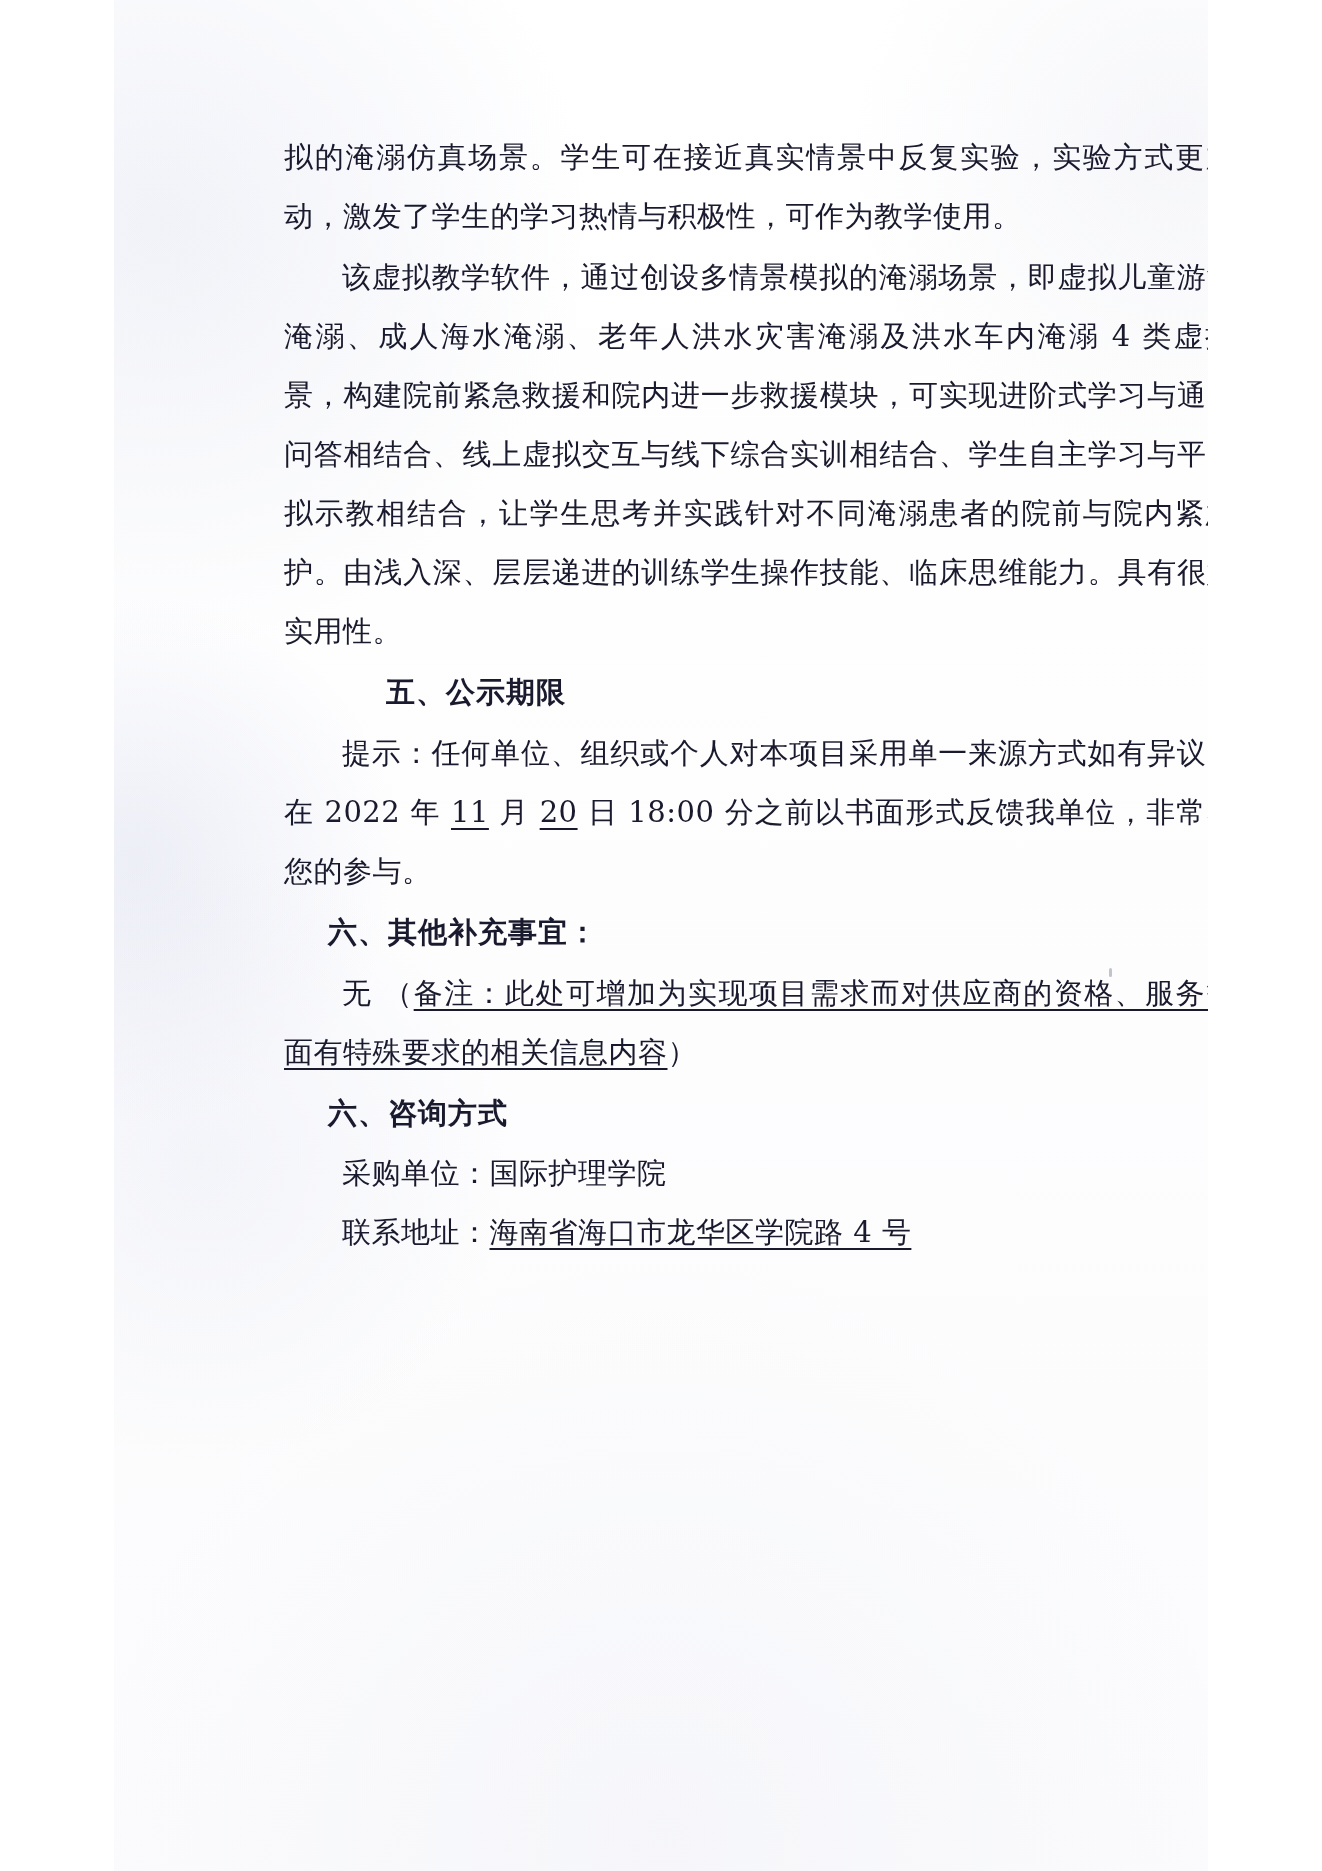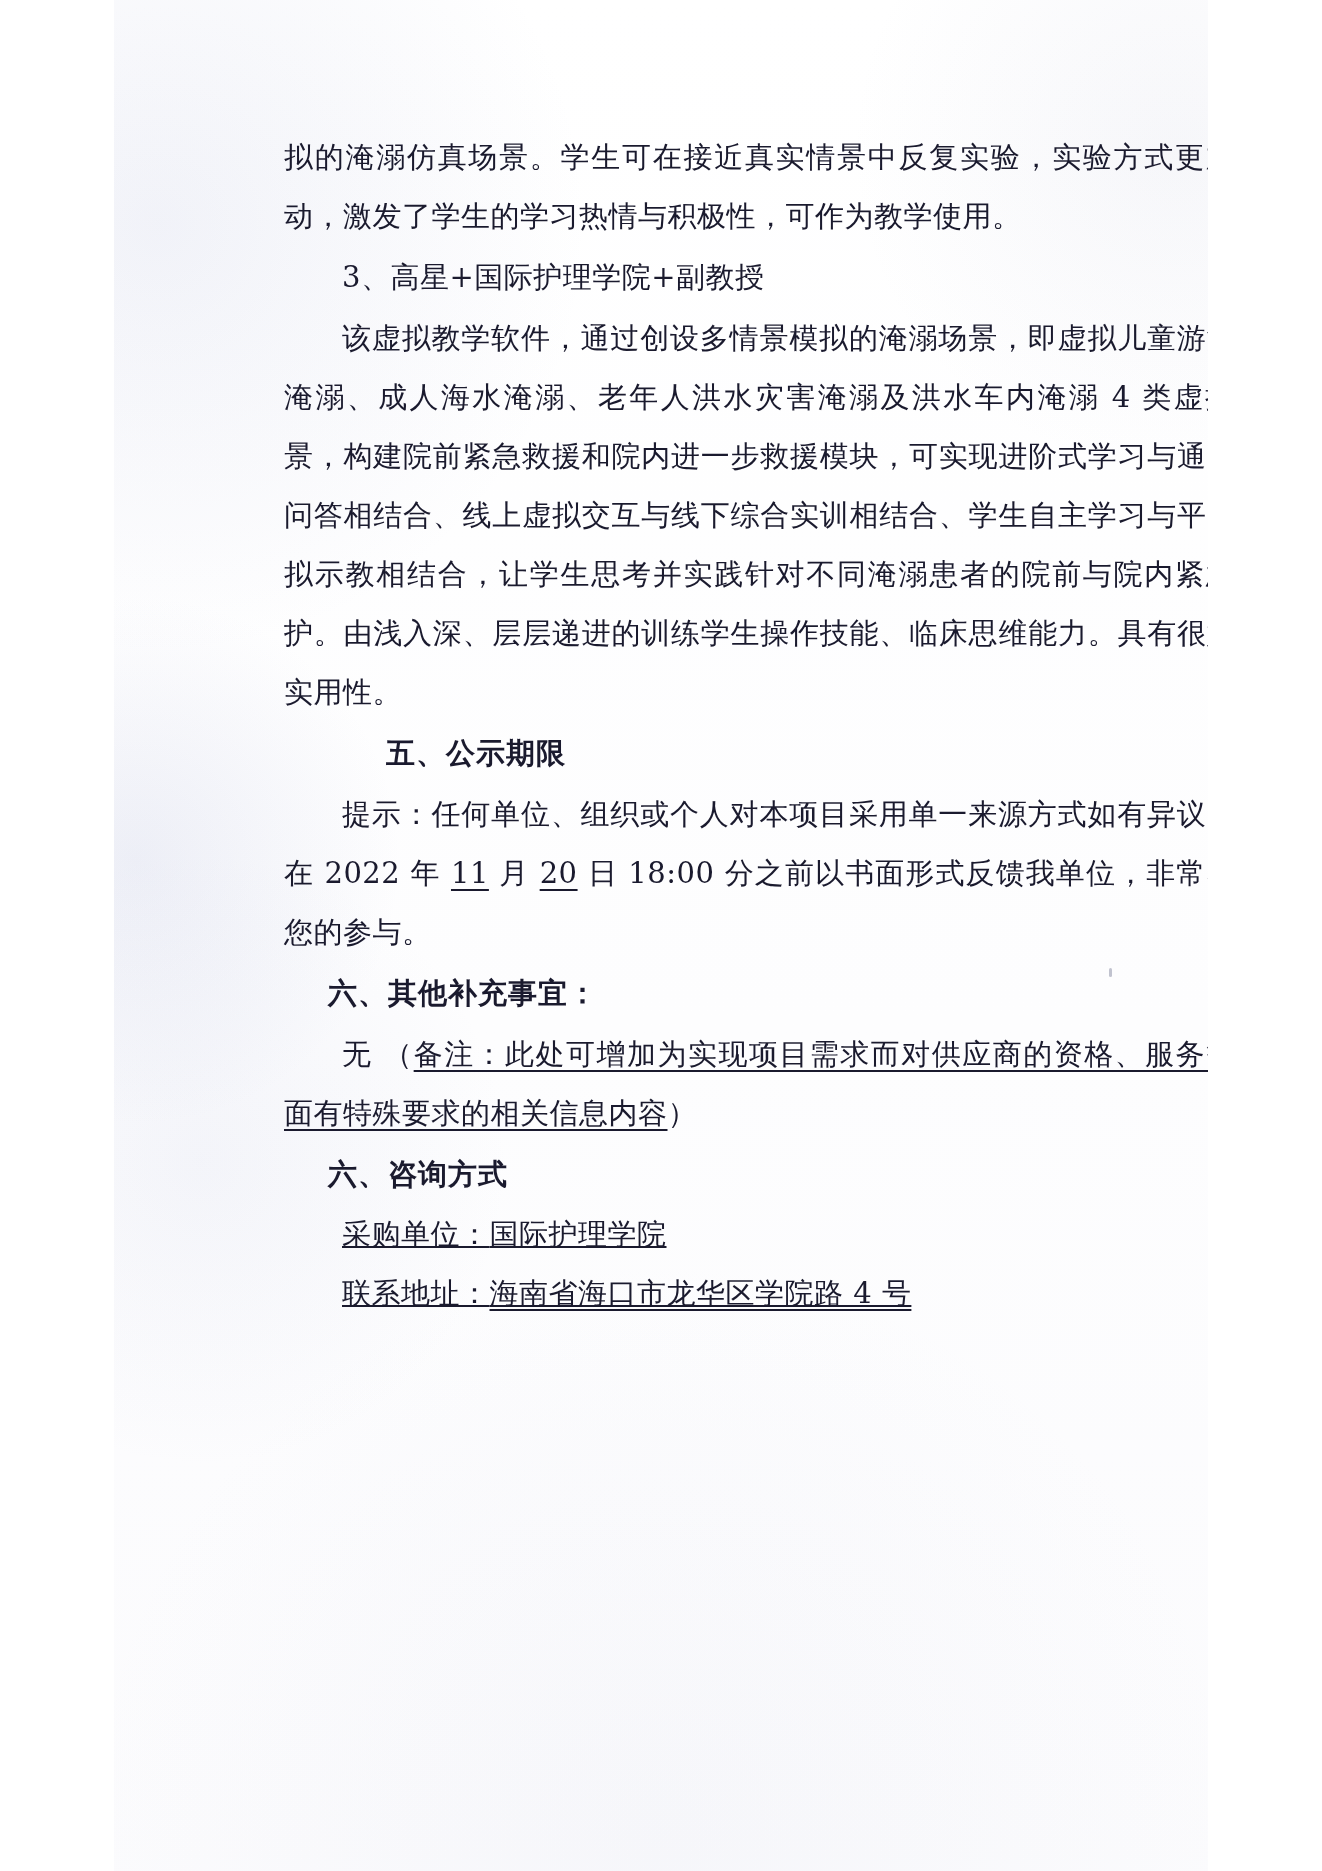--- a/index.html
+++ b/index.html
@@ -63,42 +63,40 @@
     font-size: 28px;
     line-height: 58px;
   }
   .dateline .u {
     letter-spacing: 1px;
   }
   .contact-line {
     text-indent: 58px;
     font-size: 29px;
     line-height: 57px;
-    text-decoration: underline;
   }
   .speck {
     position: absolute;
     width: 3px;
     height: 9px;
     background: rgba(120,125,150,0.45);
     border-radius: 2px;
   }
 </style>
 </head>
 <body>
 
 <div class="page">
   <div class="scan-tint"></div>
   <div class="speck" style="left:995px; top:968px;"></div>
 
   <div class="content">
 
     <p class="">拟的淹溺仿真场景。学生可在接近真实情景中反复实验，实验方式更加生动，激发了学生的学习热情与积极性，可作为教学使用。</p>
 
-    <p class="indent">3、高星+国际护理学院+副教授</p>
 
     <p class="indent">该虚拟教学软件，通过创设多情景模拟的淹溺场景，即虚拟儿童游泳池淹溺、成人海水淹溺、老年人洪水灾害淹溺及洪水车内淹溺 4 类虚拟情景，构建院前紧急救援和院内进一步救援模块，可实现进阶式学习与通关式问答相结合、线上虚拟交互与线下综合实训相结合、学生自主学习与平台虚拟示教相结合，让学生思考并实践针对不同淹溺患者的院前与院内紧急救护。由浅入深、层层递进的训练学生操作技能、临床思维能力。具有很好的实用性。</p>
 
     <p class="heading indent">五、公示期限</p>
 
 
     <p class="indent"><span>提示：任何单位、组织或个人对本项目采用单一来源方式如有异议，请在 2022 年 </span><span class="u">11</span><span> 月 </span><span class="u">20</span><span> 日 18:00 分之前以书面形式反馈我单位，非常感谢您的参与。</span></p>
 
     <p class="heading">六、其他补充事宜：</p>
 

